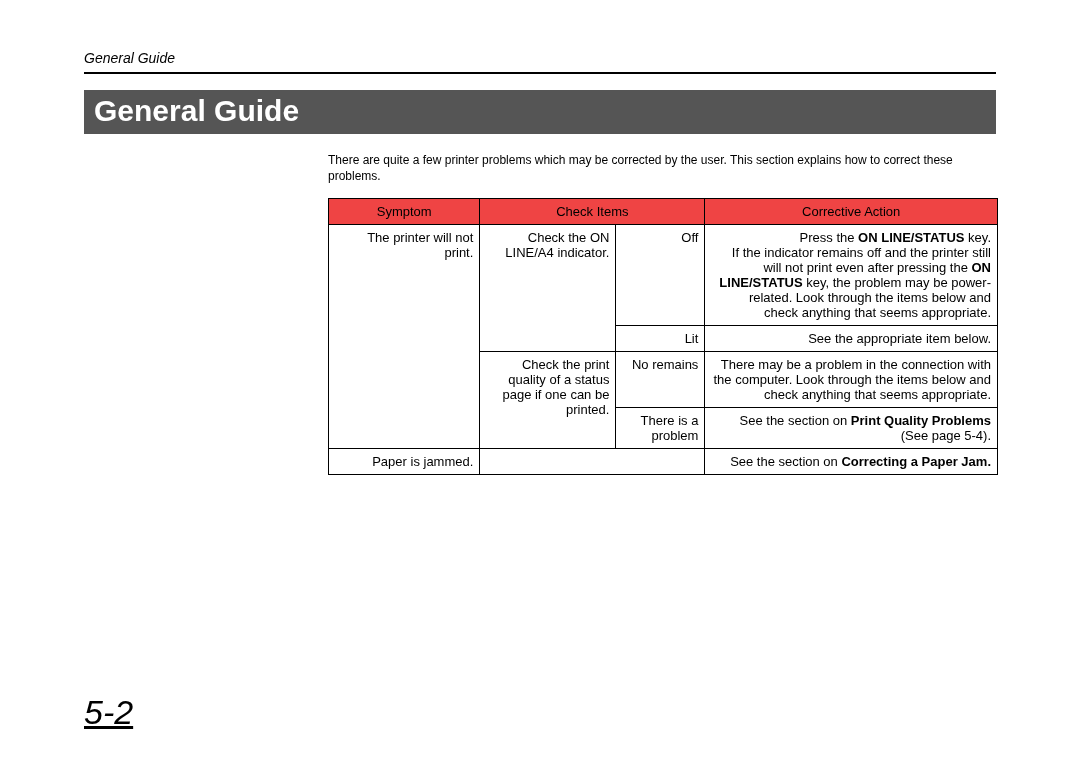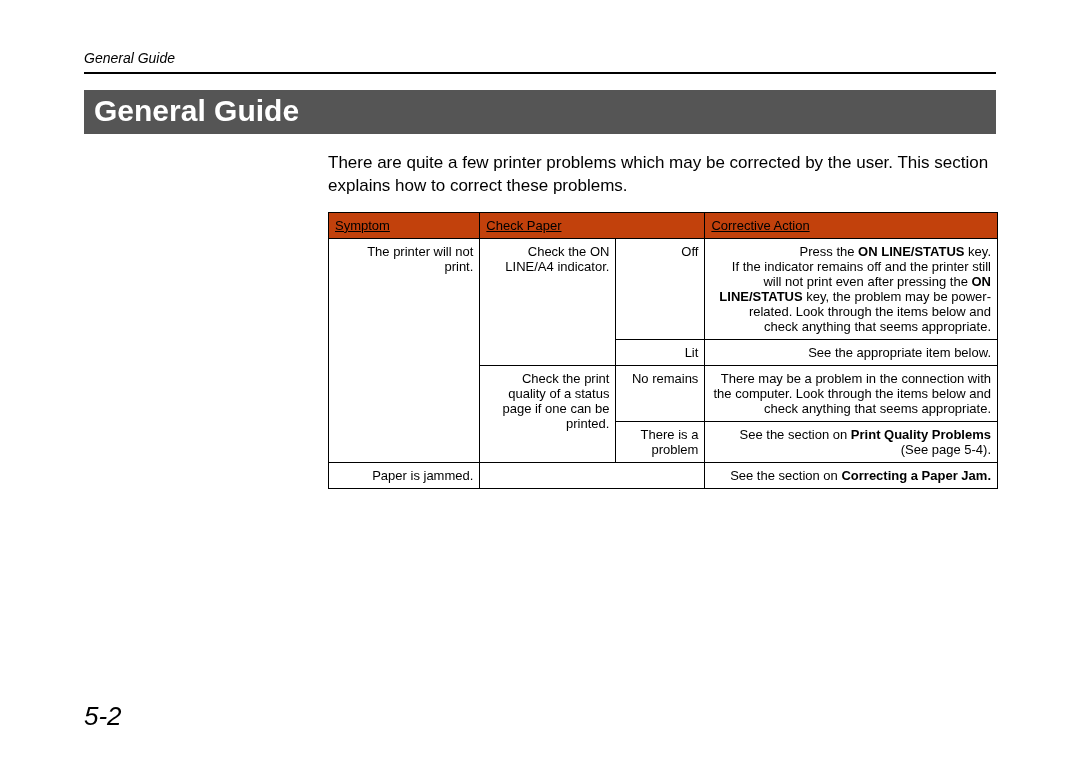--- a/index.html
+++ b/index.html
@@ -31,77 +31,77 @@
     background:#555;
     color:#fff;
     font-size:30px;
     font-weight:bold;
     padding:4px 10px 6px 10px;
     width:100%;
     box-sizing:border-box;
     margin-bottom:18px;
   }
   .body-text{
-    font-size:17px;
+    font-size:12px;
     line-height:1.35;
     margin-left:244px;
     margin-bottom:14px;
   }
   table.trouble{
     margin-left:244px;
     border-collapse:collapse;
     font-size:13px;
     width:670px;
   }
   table.trouble th, table.trouble td{
     border:1px solid #000;
     padding:5px 6px 5px 6px;
     vertical-align:top;
     text-align:right;
     font-weight:normal;
   }
   table.trouble th{
-    background:#c2410c;
-    text-align:left;
-    text-decoration:underline;
+    background:#ef4444;
+    text-align:center;
   }
   .col-symptom{width:150px;}
   .col-check{width:133px;}
   .col-state{width:80px;}
   .col-action{width:307px;}
   .cont{
     font-size:15px;
     margin-left:244px;
     text-align:right;
     width:670px;
     padding-top:6px;
   }
   .page-num{
     position:absolute;
     left:84px;
     bottom:32px;
     font-style:italic;
-    font-size:26px;
+    font-size:34px;
+    text-decoration:underline;
   }
 </style>
 </head>
 <body>
 
 <div class="page">
   <div class="running-head">General Guide</div>
   <div class="rule"></div>
   <div class="title-bar">General Guide</div>
 
   <div class="body-text">There are quite a few printer problems which may be corrected by the user.  This section explains how to correct these problems.</div>
 
   <table class="trouble">
     <tbody>
         <tr>
       <th class="col-symptom">Symptom</th>
-      <th class="col-check" colspan="2">Check Paper</th>
+      <th class="col-check" colspan="2">Check Items</th>
       <th class="col-action">Corrective Action</th>
     </tr>
     <tr>
       <td class="col-symptom" rowspan="4">The printer will not print.</td>
       <td class="col-check" rowspan="2">Check the ON LINE/A4 indicator.</td>
       <td class="col-state">Off</td>
       <td class="col-action">
         <span>Press the </span><b>ON LINE/STATUS</b><span> key.</span><br>
         <span>If the indicator remains off and the printer still will not print even after pressing the </span><b>ON LINE/STATUS</b><span> key, the problem may be power-related.  Look through the items below and check anything that seems appropriate.</span>
       </td>

